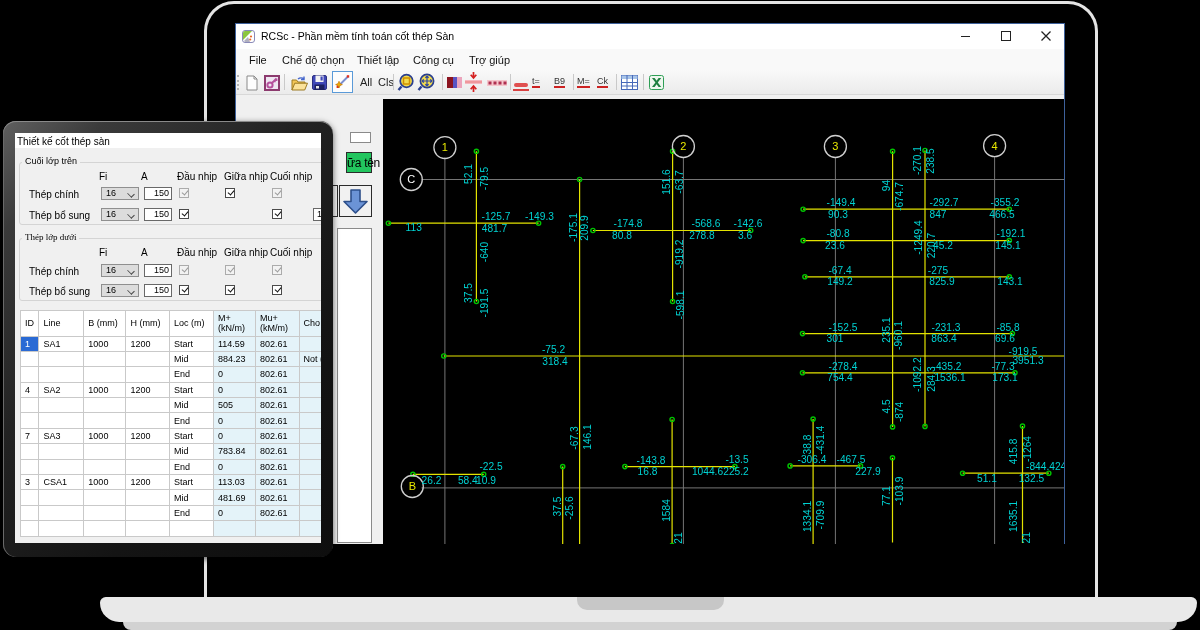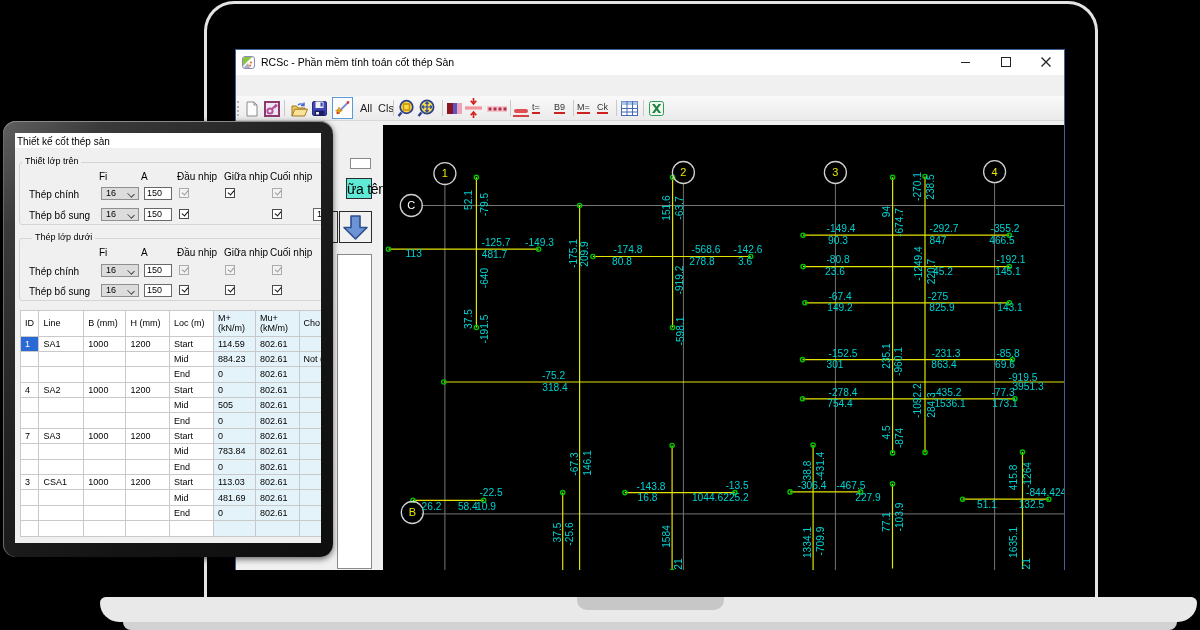--- a/index.html
+++ b/index.html
@@ -11,56 +11,56 @@
   #screen { left:204px; top:1px; width:894px; height:596px; background:#000;
     border:3px solid #e4e4e4; border-bottom:none; border-radius:30px 30px 0 0; }
   #base { left:100px; top:597px; width:1097px; height:25px; background:#e9e9e9;
     border-radius:6px 6px 20px 20px; }
   #basestrip { left:123px; top:622px; width:1054px; height:8px; background:#d2d2d2;
     border-radius:0 0 8px 8px; }
   #notch { left:577px; top:597px; width:147px; height:13px; background:#c7c7c7;
     border-radius:0 0 10px 10px; }
 
   
-  #win { left:235px; top:49px; width:830px; height:521px; background:#f0f0f0;
+  #win { left:235px; top:23px; width:830px; height:521px; background:#f0f0f0;
     border:1px solid #3e619b; border-bottom:none; }
   #titlebar { left:0; top:0; width:828px; height:25px; background:#fff; }
   #title { left:25px; top:6px; font-size:10.5px; color:#000; }
   #menubar { left:0; top:25px; width:828px; height:21px; background:#f9f9f9; }
   .menu { top:5px; font-size:11px; color:#111; }
   #toolbar { left:0; top:46px; width:828px; height:25px;
     background:linear-gradient(#f9f9f9,#ebebeb); border-bottom:1px solid #d8d8d8; }
   .tbtxt { font-size:11px; color:#222; top:52px; }
   .tbred { font-size:9px; color:#333; top:53px; border-bottom:2px solid #cc2222; line-height:9px; }
   .sep { width:1px; height:16px; background:#c9c9c9; top:50px; }
 
   
   #ptext { left:114px; top:108px; width:21px; height:11px; background:#fff; border:1px solid #8a8a8a; }
-  #pbtn1 { left:110px; top:128px; width:26px; height:21px; background:#5eead4; border:1px solid #2b2b2b;
-    font-size:14px; letter-spacing:-0.3px; color:#000; line-height:20px; white-space:nowrap; }
+  #pbtn1 { left:110px; top:128px; width:26px; height:21px; background:#22c55e; border:1px solid #2b2b2b;
+    font-size:12px; letter-spacing:-0.3px; color:#000; line-height:20px; white-space:nowrap; }
   #pbox  { left:69px; top:161px; width:33px; height:32px; background:#f1f1f1; border:1px solid #2b2b2b; }
   #pbtn2 { left:103px; top:161px; width:33px; height:32px; background:#f1f1f1; border:1px solid #2b2b2b; }
   #plist { left:101px; top:204px; width:35px; height:315px; background:#fff; border:1px solid #8a8a8a; }
 
   #canvas { left:147px; top:75px; width:681px; height:445px; background:#000; overflow:hidden; }
 
   
   #tab { left:3px; top:121px; width:330px; height:436px; border-radius:13px;
     background:linear-gradient(133deg,#606060 0%,#3a3a3a 14%,#222 40%,#141414 70%,#0e0e0e 100%);
     box-shadow:inset 0 1px 0 #8a8a8a, inset 1px 0 0 #6a6a6a, 0 2px 6px rgba(0,0,0,.6); }
   #tabscr { left:15px; top:133px; width:306px; height:410px; background:#f0f0f0; overflow:hidden; }
   .d { position:absolute; font-size:10px; color:#000; white-space:nowrap;text-align:right; }
   .grp { position:absolute; border:1px solid #d4d4d4; border-radius:3px; }
   .glab { position:absolute; background:#f0f0f0; padding:0 3px; font-size:9px; color:#000; }
   .combo { position:absolute; width:38px; height:13px; background:#dcdcdc; border:1px solid #8f8f8f;
     font-size:9px; color:#000; line-height:11px; padding-left:4px; }
   .combo:after { content:""; position:absolute; right:4px; top:4px; width:5px; height:5px;
     border-right:1px solid #444; border-bottom:1px solid #444; transform:rotate(45deg) scale(1,.8); margin-top:-1px; }
   .fld { position:absolute; width:28px; height:13px; background:#fff; border:1px solid #686868;
-    font-size:9px; color:#000; line-height:11px; text-align:right; padding-right:9px; }
+    font-size:9px; color:#000; line-height:11px; text-align:right; padding-right:2px; }
   .cb { position:absolute; width:10px; height:10px; background:#fff; border:1px solid #4a4a4a; }
   .cb:after { content:""; position:absolute; left:1.5px; top:1px; width:5px; height:3px;
     border-left:1.6px solid #111; border-bottom:1.6px solid #111; transform:rotate(-50deg); }
   .cbd { background:#f2f2f2; border-color:#ababab; }
   .cbd:after { border-color:#9a9a9a; }
   #dtable { position:absolute; left:5px; top:177px; border:1.5px solid #3c3c3c;
     border-collapse:collapse; table-layout:fixed; width:322px; background:#fff; }
   #dtable th, #dtable td { border:1px solid #c9c9c9; font-weight:normal; font-size:9px;
     padding:0 0 0 4px; text-align:left; white-space:nowrap; overflow:hidden; height:15.4px;
     color:#000; background:#fff; }
@@ -83,20 +83,27 @@
       <path d="M2 11 l4 -4 2 5 H4 a2 2 0 0 1 -2 -1 z" fill="#b0b0c0"></path>
       <circle cx="9" cy="6.5" r="1.1" fill="#e86a2a"></circle>
       <circle cx="8.2" cy="9.5" r="1.1" fill="#e86a2a"></circle>
     </svg>
     <span class="abs" id="title">RCSc - Phần mềm tính toán cốt thép Sàn</span>
     <div class="abs" style="left:725px;top:12px;width:9px;height:1.4px;background:#222;"></div>
     <div class="abs" style="left:765px;top:7px;width:10px;height:10px;border:1.2px solid #222;"></div>
     <svg class="abs" style="left:805px;top:7px;" width="10" height="10">
       <path d="M0.5 0.5 L9.5 9.5 M9.5 0.5 L0.5 9.5" stroke="#222" stroke-width="1.3"></path>
     </svg>
+  </div>
+  <div class="abs" id="menubar">
+    <span class="abs menu" style="left:13px;">File</span>
+    <span class="abs menu" style="left:46px;">Chế độ chọn</span>
+    <span class="abs menu" style="left:121px;">Thiết lập</span>
+    <span class="abs menu" style="left:177px;">Công cụ</span>
+    <span class="abs menu" style="left:233px;">Trợ giúp</span>
   </div>
   <div class="abs" id="toolbar"></div>
   <div class="abs" style="left:1px;top:51px;width:3px;height:15px;border-left:2px dotted #b5b5b5;"></div>
   <svg class="abs" style="left:9px;top:51px;" width="14" height="16">
     <path d="M2 1 h7 l3 3 v11 h-10 z" fill="#fdfdfd" stroke="#8a8a8a"></path>
     <path d="M9 1 v3 h3" fill="none" stroke="#8a8a8a"></path>
   </svg>
   <svg class="abs" style="left:28px;top:51px;" width="16" height="16">
     <rect x="1" y="1" width="14" height="14" fill="#efe6f2" stroke="#8c3a6e" stroke-width="2"></rect>
     <circle cx="6" cy="10" r="2.6" fill="none" stroke="#b5509c" stroke-width="2"></circle>
@@ -378,21 +385,21 @@
 </svg>
 </div>
 </div>
 
 <div class="abs" id="tab"></div>
 <div class="abs" id="tabscr">
   <div class="abs" style="left:0;top:0;width:306px;height:15px;background:#fff;"></div>
   <span class="d" style="left:2px;top:3px;">Thiết kế cốt thép sàn</span>
 
   <div class="grp" style="left:4px;top:29px;width:312px;height:63px;"></div>
-  <span class="glab" style="left:7px;top:23px;">Thiết lớp trên</span>
+  <span class="glab" style="left:7px;top:23px;">Cuối lớp trên</span>
   <span class="d" style="left:84px;top:38px;">Fi</span>
   <span class="d" style="left:126px;top:38px;">A</span>
   <span class="d" style="left:162px;top:38px;">Đầu nhịp</span>
   <span class="d" style="left:209px;top:38px;">Giữa nhịp</span>
   <span class="d" style="left:255px;top:38px;">Cuối nhịp</span>
 
   <span class="d" style="left:14px;top:56px;">Thép chính</span>
   <div class="combo" style="left:86px;top:54px;">16</div>
   <div class="fld" style="left:129px;top:54px;">150</div>
   <div class="cb cbd" style="left:164px;top:55px;"></div>
@@ -400,21 +407,21 @@
   <div class="cb cbd" style="left:257px;top:55px;"></div>
 
   <span class="d" style="left:14px;top:77px;">Thép bổ sung</span>
   <div class="combo" style="left:86px;top:75px;">16</div>
   <div class="fld" style="left:129px;top:75px;">150</div>
   <div class="cb" style="left:164px;top:76px;"></div>
   <div class="cb" style="left:257px;top:76px;"></div>
   <div class="fld" style="left:298px;top:75px;width:20px;text-align:left;padding-left:3px;">1</div>
 
   <div class="grp" style="left:4px;top:105px;width:312px;height:63px;"></div>
-  <span class="glab" style="left:17px;top:99px;">Thép lớp dưới</span>
+  <span class="glab" style="left:7px;top:99px;font-family:Liberation Serif, serif;">Thép lớp dưới</span>
   <span class="d" style="left:84px;top:114px;">Fi</span>
   <span class="d" style="left:126px;top:114px;">A</span>
   <span class="d" style="left:162px;top:114px;">Đầu nhịp</span>
   <span class="d" style="left:209px;top:114px;">Giữa nhịp</span>
   <span class="d" style="left:255px;top:114px;">Cuối nhịp</span>
 
   <span class="d" style="left:14px;top:133px;">Thép chính</span>
   <div class="combo" style="left:86px;top:131px;">16</div>
   <div class="fld" style="left:129px;top:131px;">150</div>
   <div class="cb cbd" style="left:164px;top:132px;"></div>

